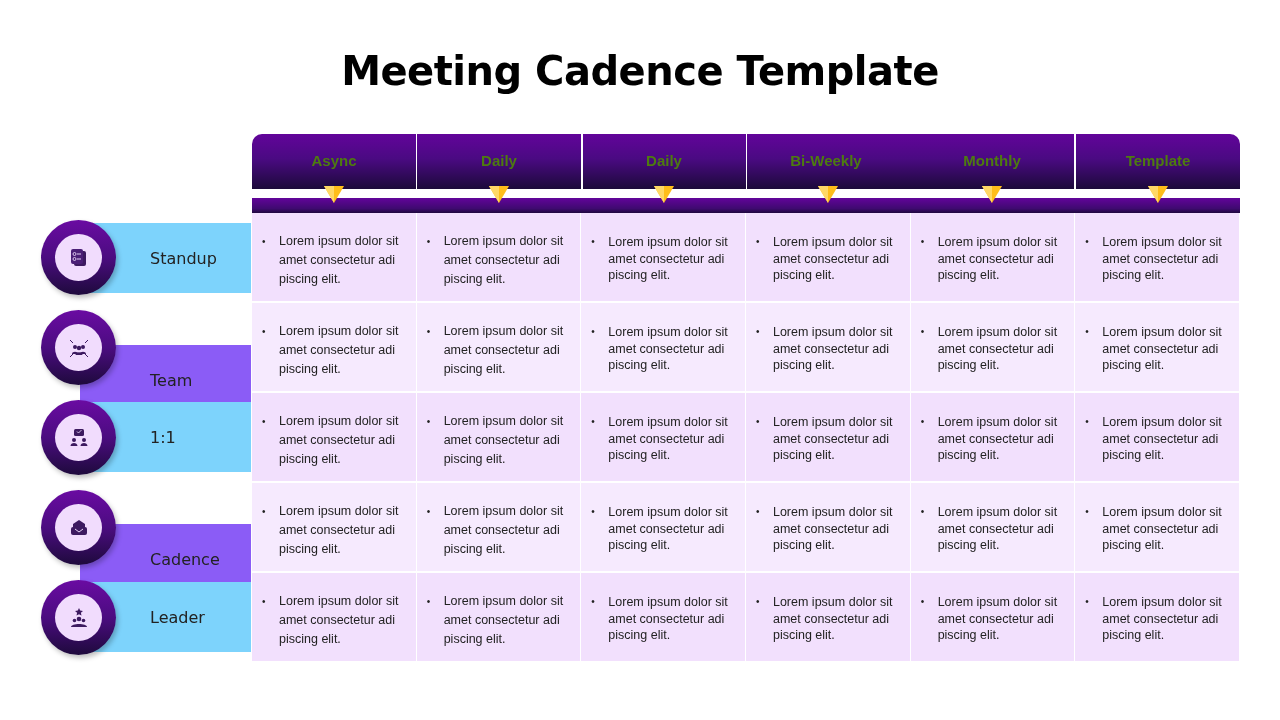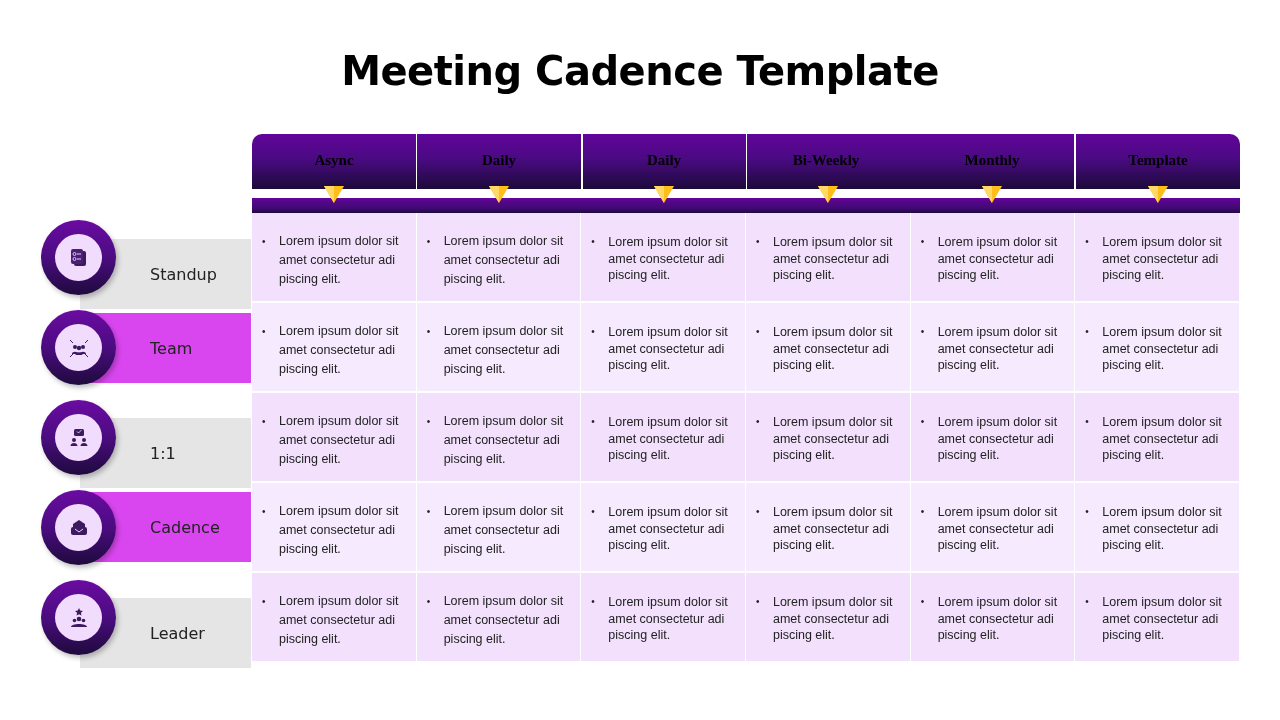--- a/index.html
+++ b/index.html
@@ -12,21 +12,21 @@
   }
   .header {
     position: absolute; left: 252px; top: 134px; width: 988px; height: 55px;
   }
   .hcell {
     position: absolute; top: 0; height: 55px;
     background: linear-gradient(to bottom, #62049a 0%, #4a0a82 45%, #1c0a3a 100%);
     color: #fff; font-family: "DejaVu Sans", sans-serif; font-weight: 700; font-size: 15px;
     display: flex; align-items: center; justify-content: center; padding-bottom: 2px;
   }
-  .hlabel { position: absolute; top: 18px; font-family: Liberation Serif, serif; font-weight: 700; font-size: 15px; color:#000000; width: 164px; text-align: center; }
+  .hlabel { position: absolute; top: 18px; font-family: Liberation Sans, sans-serif; font-weight: 700; font-size: 15px; color:#4d7c0f; width: 164px; text-align: center; }
   .bar {
     position: absolute; left: 252px; top: 198px; width: 988px; height: 15px;
     background: linear-gradient(to bottom, #62049a 0%, #3f0a70 70%, #20093f 100%);
   }
   .tri {
     position: absolute; top: 186px; width: 0; height: 0;
     border-left: 10px solid transparent; border-right: 10px solid transparent;
     border-top: 17px solid #ffbe1a;
   }
   .tri::after {
@@ -42,22 +42,22 @@
     display: flex; font-size: 12.5px; line-height: 19px; color: #222;
   }
   .bullet { width: 17px; flex: 0 0 17px; font-size: 10px; }
   .row.dark .cell { background: #f2e0fd; }
   .row.light .cell { background: #f6eafe; }
   .label {
     position: absolute; left: 80px; width: 171px; height: 70px;
     display: flex; align-items: center; padding-left: 70px;
     font-family: "DejaVu Sans", sans-serif; font-size: 16px; color: #222;
   }
-  .label.dark { background: #e5e5e5; margin-top: 16px; }
-  .label.light { background: #d946ef; }
+  .label.dark { background: #7dd3fc; }
+  .label.light { background: #8b5cf6; margin-top: 32px; }
   .circle {
     position: absolute; left: 41px; width: 75px; height: 75px; border-radius: 50%;
     background: linear-gradient(to bottom, #6a0ba2 0%, #4b0c80 50%, #1e0a3c 100%);
     box-shadow: 2px 3px 5px rgba(0,0,0,0.25);
     display: flex; align-items: center; justify-content: center;
   }
   .inner {
     width: 47px; height: 47px; border-radius: 50%; background: #f1dcfd;
     display: flex; align-items: center; justify-content: center;
   }

